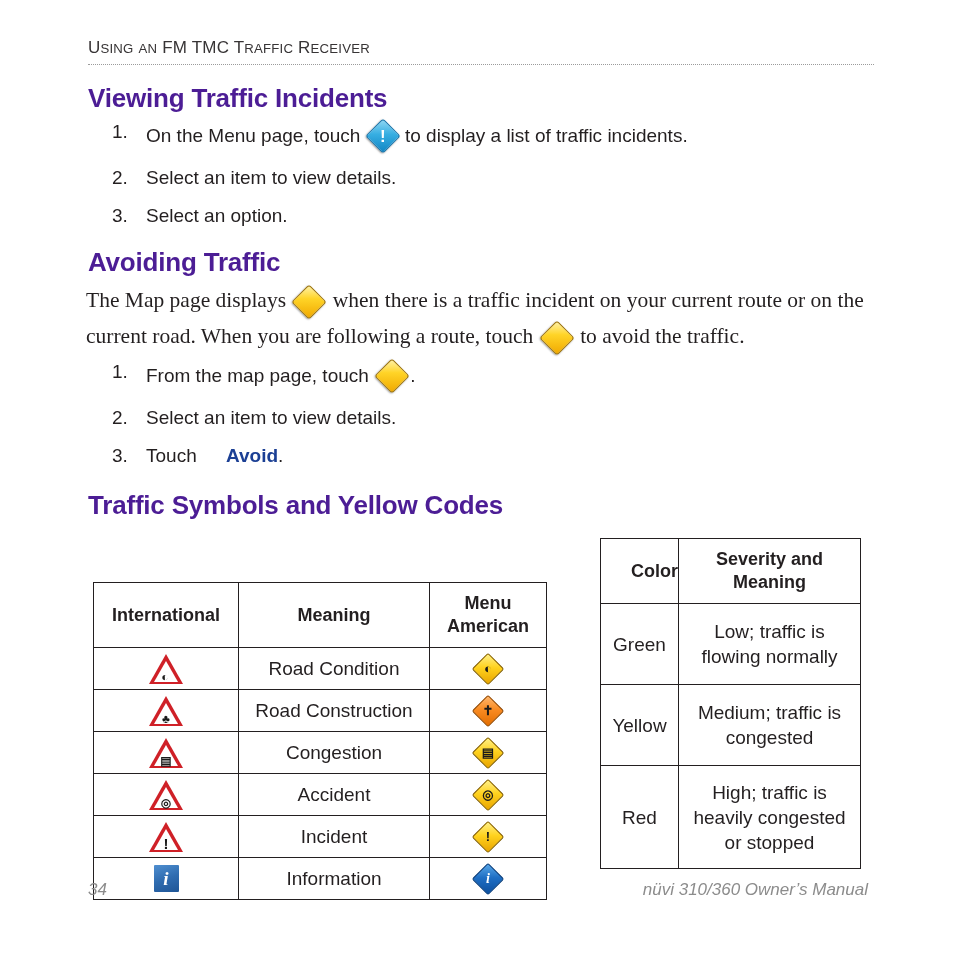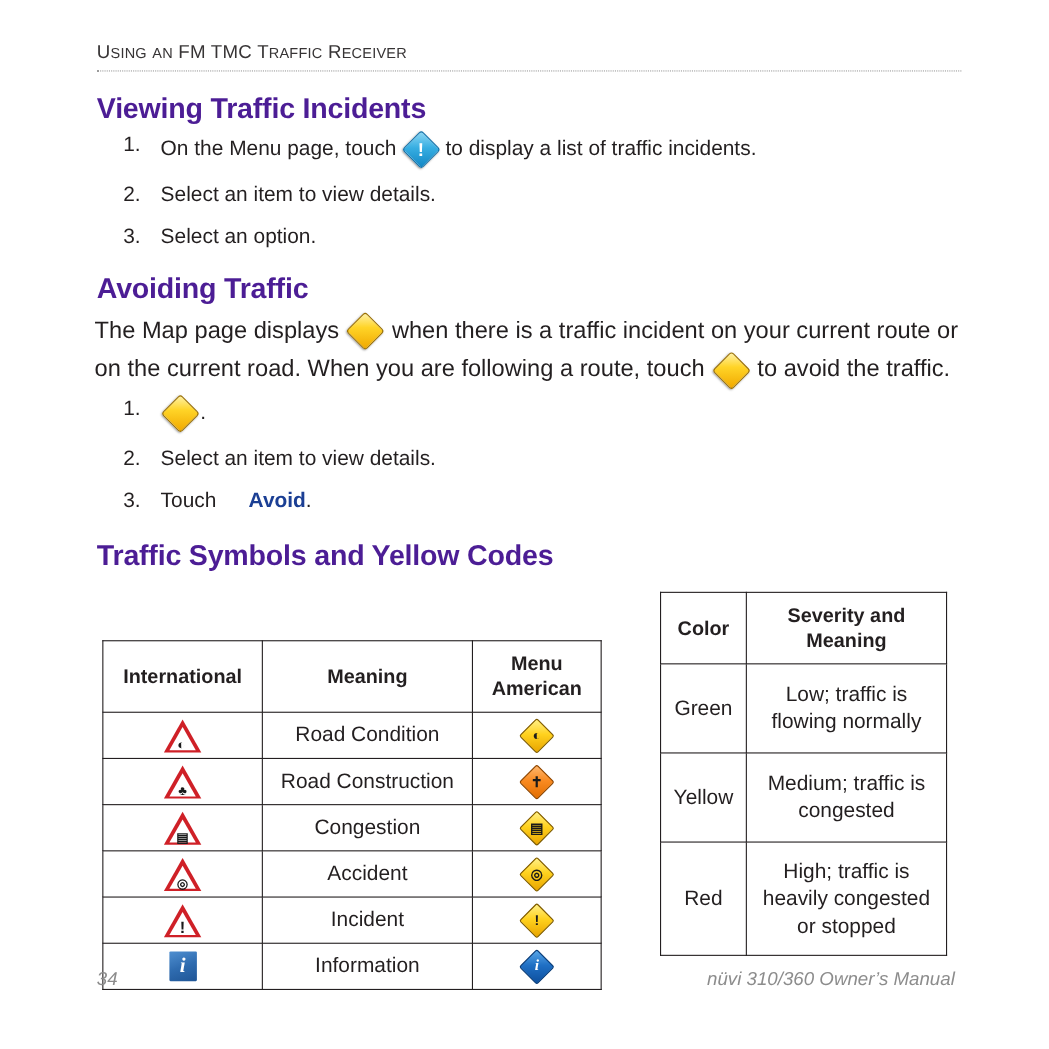--- a/index.html
+++ b/index.html
@@ -90,21 +90,21 @@
     flex-wrap: wrap;
   }
   .otext .t { white-space: pre; }
 
   
   .serif-para {
     position: absolute;
     left: 86px;
     top: 283px;
     width: 790px;
-    font-family: Liberation Sans, sans-serif;
+    font-family: Liberation Serif, serif;
     font-size: 21.5px;
     line-height: 35px;
     color: #231f20;
   }
   .serif-para .t { white-space: pre-wrap; }
 
   .avoid-word {
     color: #1b3f94;
     font-weight: bold;
     margin-left: 24px;
@@ -182,21 +182,21 @@
   #tbl-symbols { left: 93px; top: 538px; margin-top: 44px; }
   #tbl-symbols th { height: 64px; }
   #tbl-symbols .c-int { width: 144px; }
   #tbl-symbols .c-mean { width: 190px; }
   #tbl-symbols .c-na  { width: 116px; }
   #tbl-symbols td.rowcell { height: 41px; }
 
   
   #tbl-colors { left: 600px; top: 538px; }
   #tbl-colors th { height: 64px; }
-  #tbl-colors .c-color { width: 77px; }
+  #tbl-colors .c-color { width: 77px; text-align: right; }
   #tbl-colors .c-sev { width: 181px; }
 
   
   .tri {
     display: inline-block;
     position: relative;
     width: 34px;
     height: 30px;
     vertical-align: middle;
   }
@@ -323,20 +323,21 @@
   </div>
 
   <h2 class="section-title" id="h-avoiding">Avoiding Traffic</h2>
 
   <div class="serif-para"><span class="t">The Map page displays </span><span class="dia dia-gold"><span class="body"></span></span><span class="t"> when there is a traffic incident on your current route or on the current road. When you are following a route, touch </span><span class="dia dia-gold"><span class="body"></span></span><span class="t"> to avoid the traffic.</span></div>
 
   <div class="olist" id="list-avoiding">
     <div class="oitem">
       <span class="onum">1.</span>
       <span class="otext">
+        <span class="t">From the map page, touch </span>
         <span class="dia dia-gold">
             <span class="body"></span>
           </span>
         <span class="t">.</span>
       </span>
     </div>
     <div class="oitem">
       <span class="onum">2.</span>
       <span class="otext">
         <span class="t">Select an item to view details.</span>

